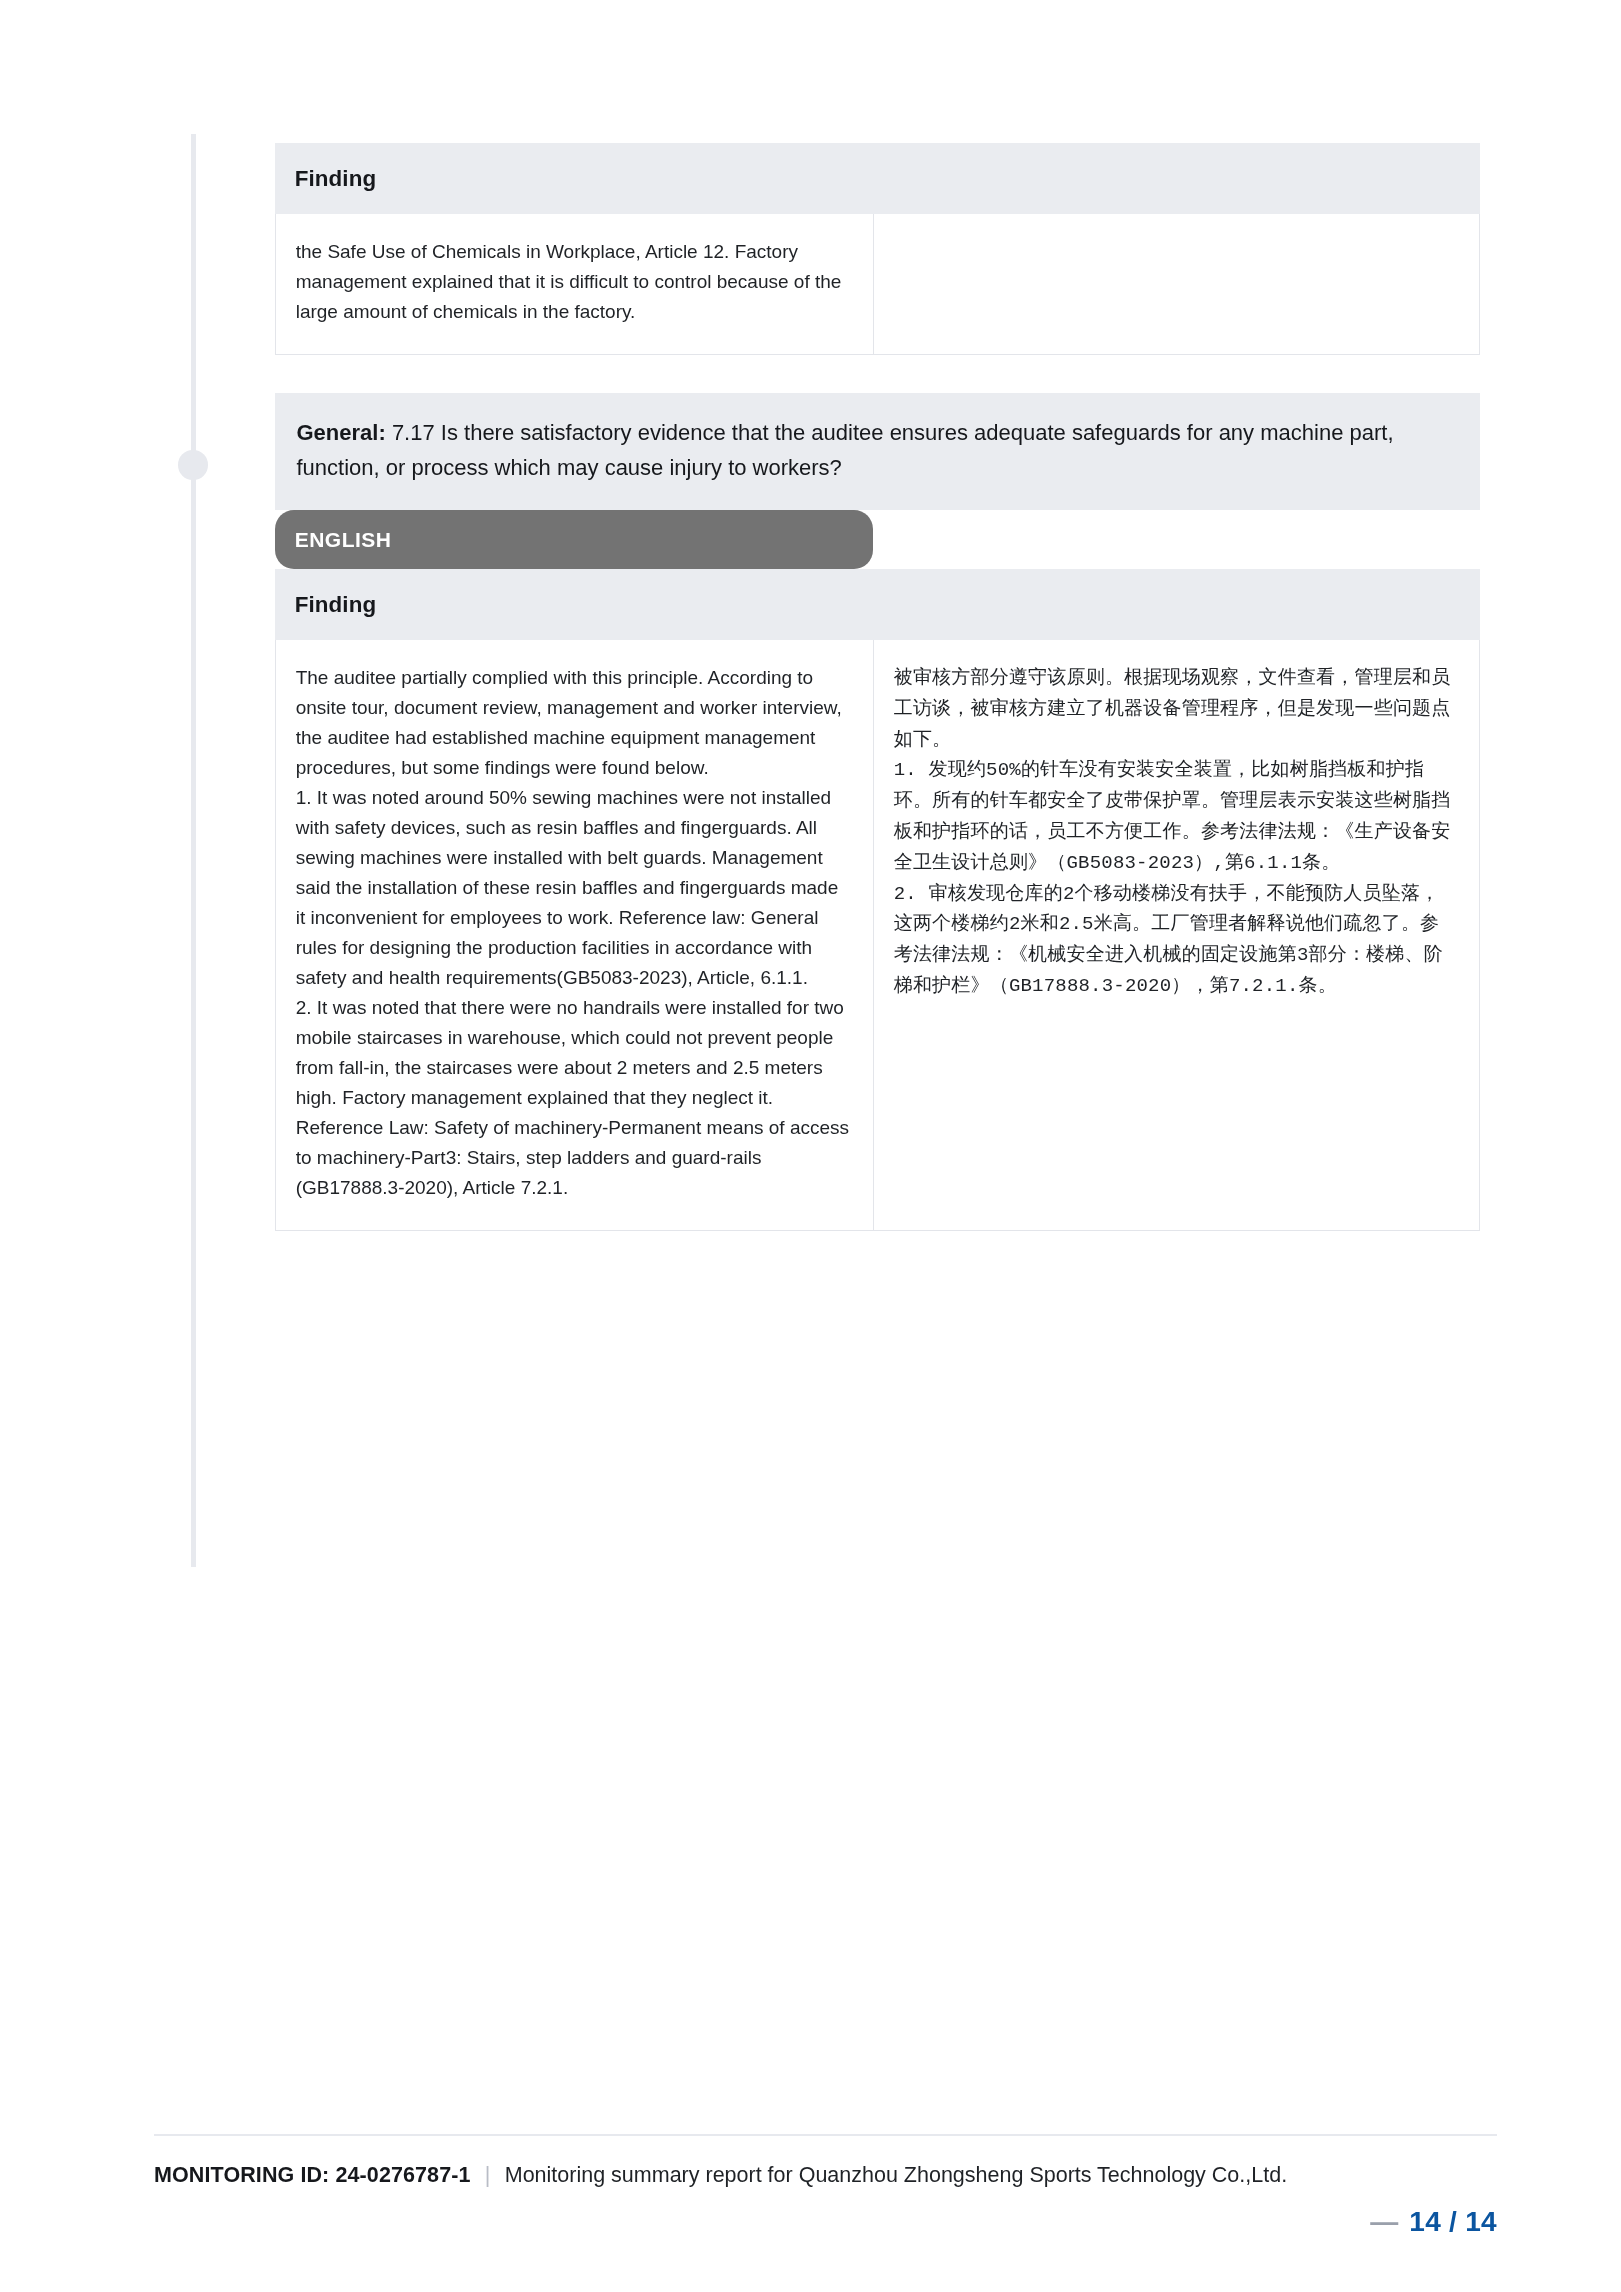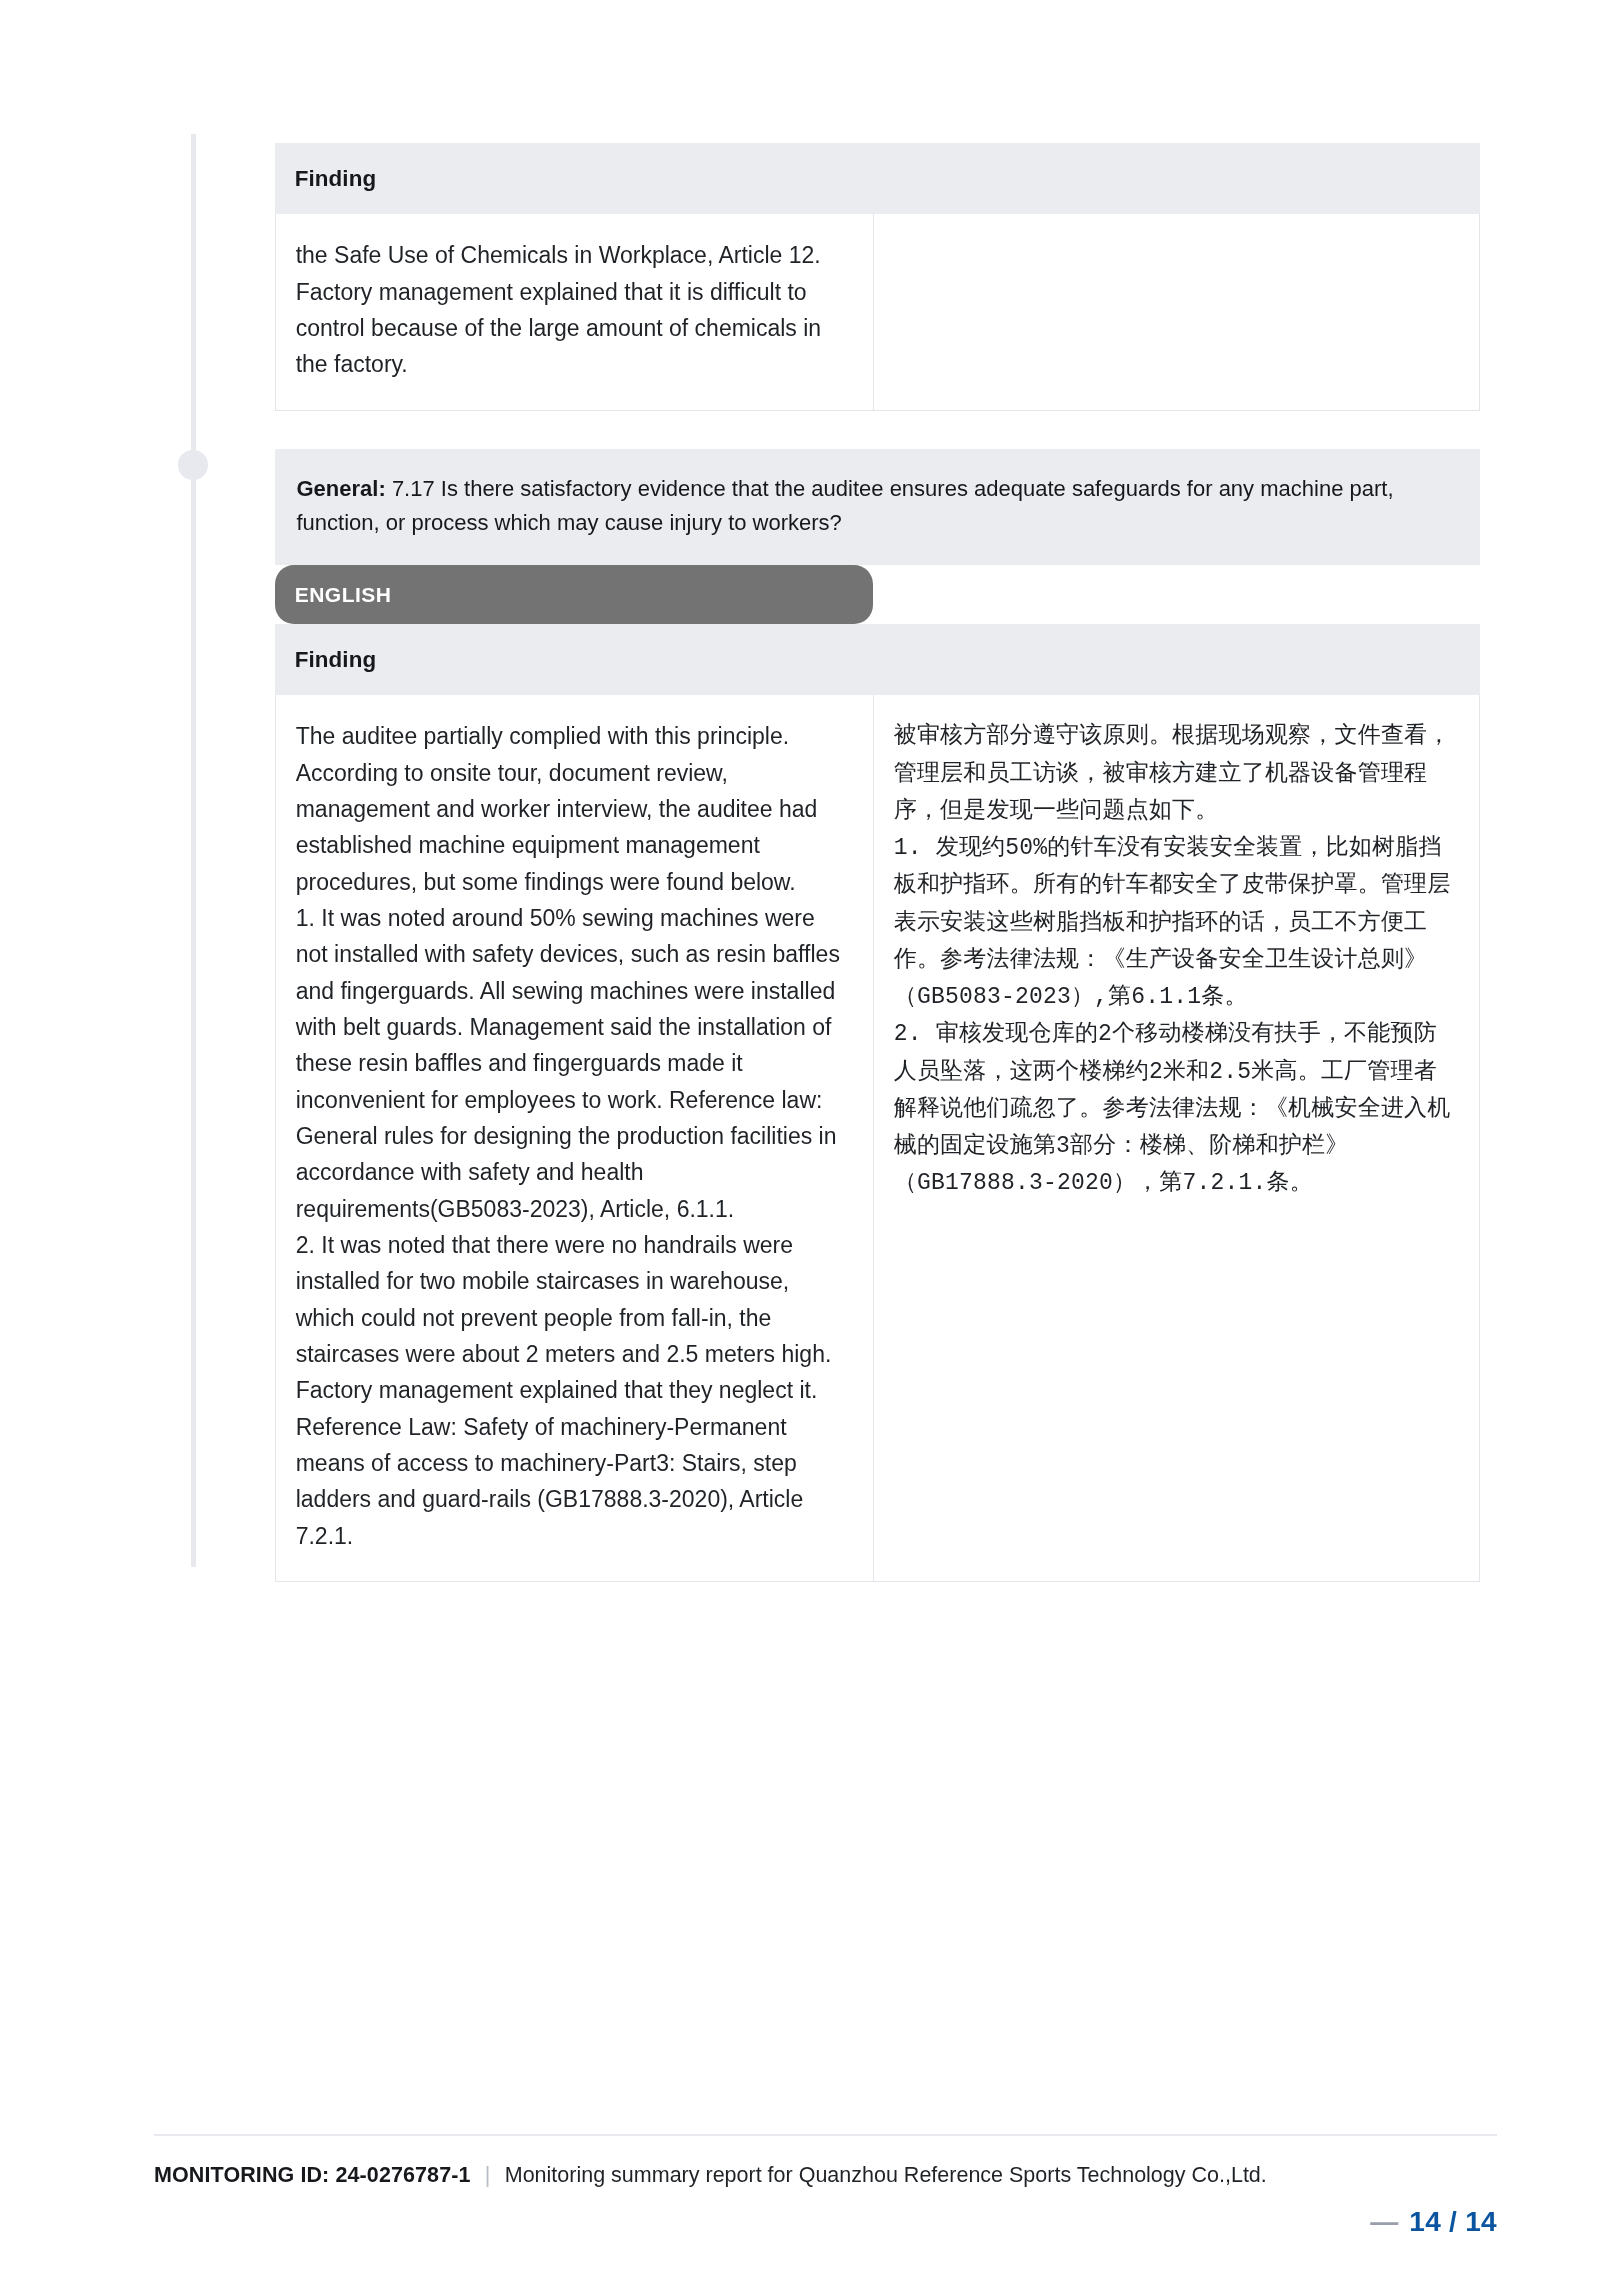--- a/index.html
+++ b/index.html
@@ -113,21 +113,21 @@
     display: flex;
     width: 1205px;
     border: 0.9px solid #e3e5ea;
     border-top: none;
     box-sizing: border-box;
     background: #ffffff;
   }
   .body-cell {
     box-sizing: border-box;
     padding: 23px 21.5px 27px 19.7px;
-    font-size: 23px;
+    font-size: 19px;
     line-height: 1.58;
     color: #1f2226;
     white-space: pre-wrap;
     word-break: normal;
     overflow-wrap: break-word;
   }
   .cell-en {
     width: 598px;
     border-right: 0.9px solid #e3e5ea;
   }
@@ -237,21 +237,21 @@
 
     </div>
 
   </div>
 
   <div class="footer">
     <div class="footer-rule"></div>
     <div class="footer-line">
       <span class="footer-id">MONITORING ID: 24-0276787-1</span>
       <span class="footer-sep">|</span>
-      <span class="footer-desc">Monitoring summary report for Quanzhou Reference Sports Technology Co.,Ltd.</span>
+      <span class="footer-desc">Monitoring summary report for Quanzhou Zhongsheng Sports Technology Co.,Ltd.</span>
     </div>
     <div class="footer-pager">
       <span class="footer-dash">—</span><span>14 / 14</span>
     </div>
   </div>
 
 </div>
 
 
 </body></html>

